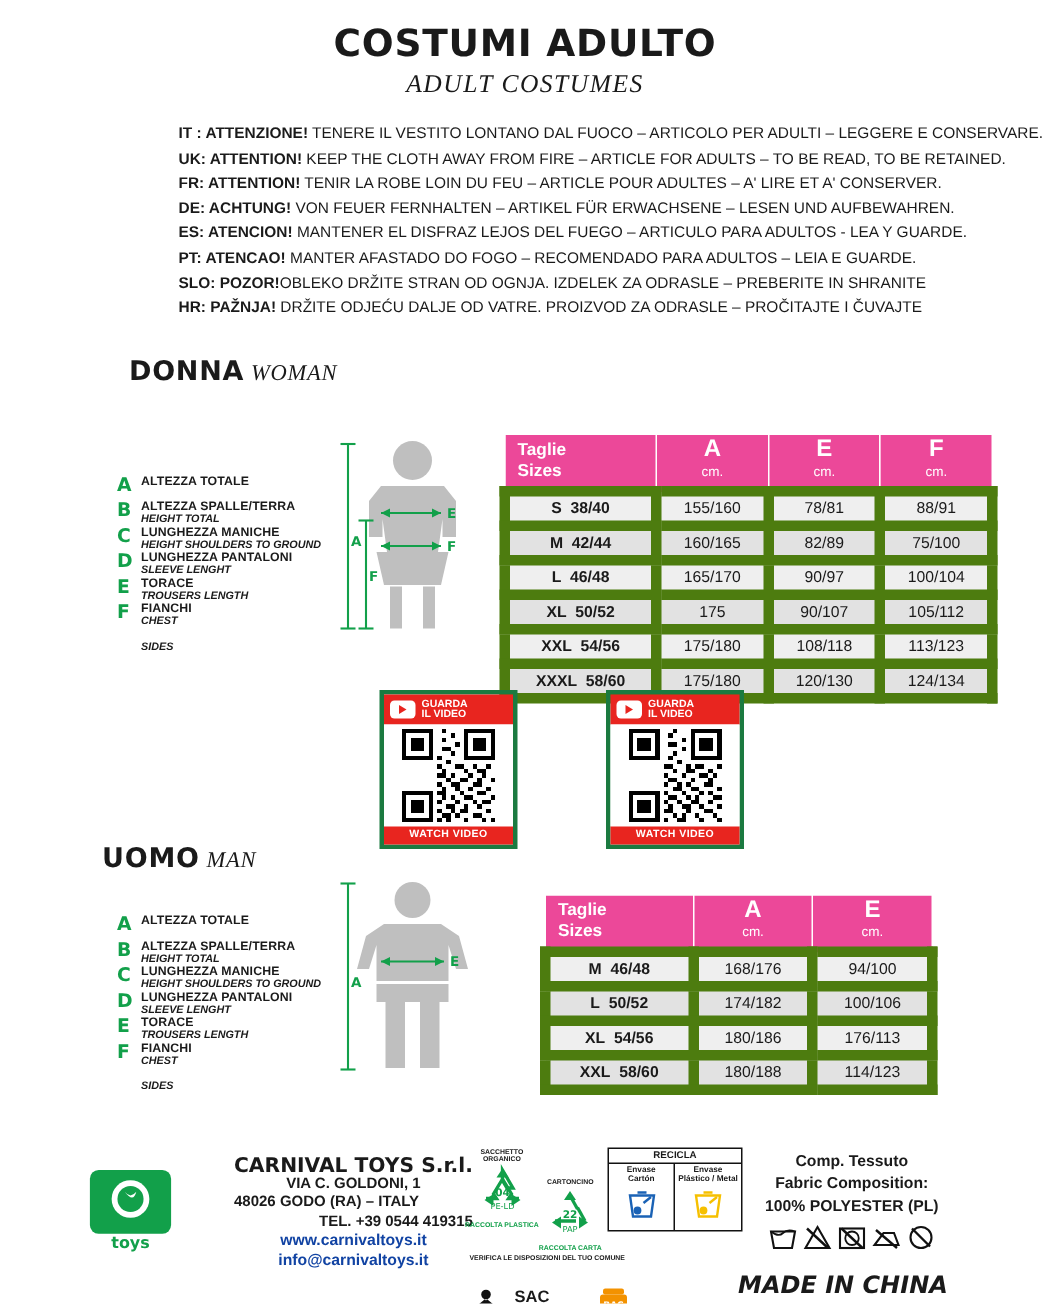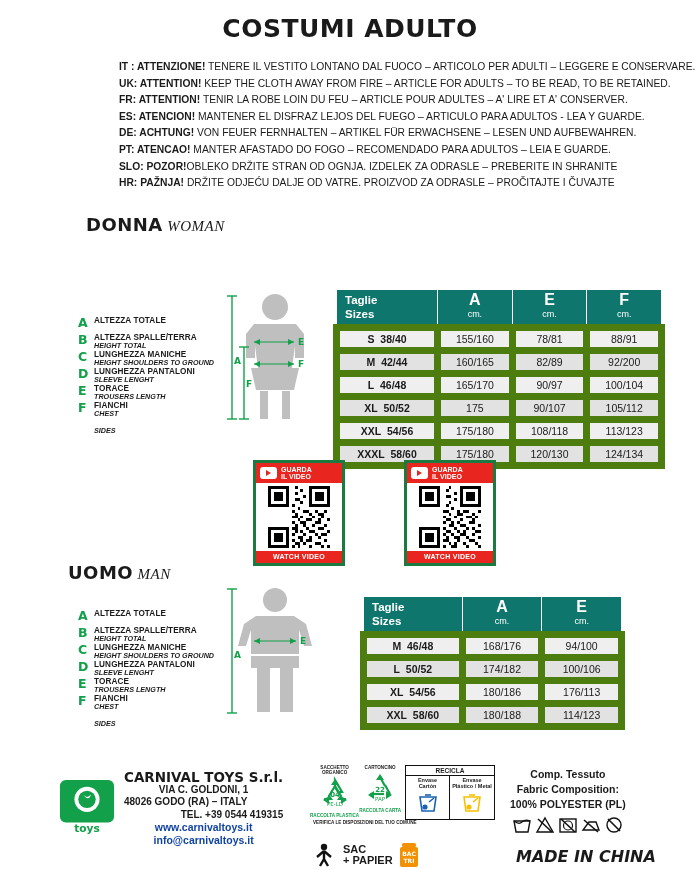--- a/index.html
+++ b/index.html
@@ -69,21 +69,21 @@
   
   .figure { position:absolute; }
 
   
   table.sizes {
     position:absolute;
     border-collapse:collapse;
     font-size:11px;
   }
   table.sizes th {
-    background:#0f766e;
+    background:#ec4899;
     color:#ffffff;
     font-weight:bold;
     padding:3px 8px;
     text-align:center;
     border:1px solid #ffffff;
   }
   table.sizes th .l1 { display:block; font-size:11.5px; line-height:14px; text-align:left;}
   table.sizes th .l2 { display:block; font-size:11.5px; line-height:14px; text-align:left;}
   table.sizes th.big { font-size:16px; font-weight:bold; line-height:14px;}
   table.sizes th.big span { display:block; font-size:9px; font-weight:normal; }
@@ -114,50 +114,51 @@
   .qr-bot {
     background:#e8251f;color:#fff;text-align:center;font-size:7px;font-weight:bold;
     padding:2px 0 3px 0; letter-spacing:0.3px;
   }
   .qr-frame { border:3px solid #1b7a40; }
 
   
   .footer { position:absolute; left:0; top:745px; width:700px; }
   .brandblock { position:absolute; left:58px; top:12px; display:flex; align-items:center; gap:8px;}
   .brand-logo { width:58px; height:62px; }
-  .addr { line-height:12.5px; }
+  .addr { line-height:12.5px;margin-left:32px; }
   .addr .co { font-size:13.5px; font-weight:bold; font-family:"DejaVu Sans", sans-serif;}
   .addr .ln { font-size:10px; font-weight:bold; display:block; }
   .addr .web { font-size:10.5px; font-weight:bold; color:#1143a3; display:block; }
 
   .recycle { position:absolute; left:310px; top:6px; }
   .rec-label { font-size:4.6px; text-align:center; font-weight:bold; }
   .comp { position:absolute; left:510px; top:8px; text-align:center; }
   .comp .l { font-size:10.5px; font-weight:bold; line-height:15px; }
   .madein {
-    position:absolute; left:516px; top:88px;
+    position:absolute; left:492px; top:88px;
     font-size:16px; font-style:italic; font-weight:bold;
     font-family:"DejaVu Sans", sans-serif;
     text-align:center;
   }
   .care { display:flex; gap:3px; justify-content:center; margin-top:4px; }
 </style>
 </head>
 <body>
 
 <div class="page">
 
   <div class="title-main">COSTUMI ADULTO</div>
+  <div class="title-sub">ADULT  COSTUMES</div>
 
   <div class="warnings" id="warnings">
       <div class="warn-line"><b>IT : ATTENZIONE!</b> TENERE IL VESTITO LONTANO DAL FUOCO – ARTICOLO PER ADULTI – LEGGERE E CONSERVARE.</div>
       <div class="warn-line"><b>UK: ATTENTION!</b> KEEP THE CLOTH AWAY FROM FIRE – ARTICLE FOR ADULTS – TO BE READ, TO BE RETAINED.</div>
       <div class="warn-line"><b>FR: ATTENTION!</b> TENIR LA ROBE LOIN DU FEU – ARTICLE POUR ADULTES – A' LIRE ET A' CONSERVER.</div>
+      <div class="warn-line"><b>DE: ACHTUNG!</b> VON FEUER FERNHALTEN – ARTIKEL FÜR ERWACHSENE – LESEN UND AUFBEWAHREN.</div>
       <div class="warn-line"><b>ES: ATENCION!</b> MANTENER EL DISFRAZ LEJOS DEL FUEGO –  ARTICULO PARA ADULTOS - LEA Y GUARDE.</div>
-      <div class="warn-line"><b>DE: ACHTUNG!</b> VON FEUER FERNHALTEN – ARTIKEL FÜR ERWACHSENE – LESEN UND AUFBEWAHREN.</div>
       <div class="warn-line"><b>PT: ATENCAO!</b> MANTER AFASTADO DO FOGO – RECOMENDADO PARA ADULTOS – LEIA E GUARDE.</div>
       <div class="warn-line"><b>SLO: POZOR!</b>OBLEKO DRŽITE STRAN OD OGNJA. IZDELEK ZA ODRASLE – PREBERITE IN SHRANITE</div>
       <div class="warn-line"><b>HR: PAŽNJA!</b> DRŽITE ODJEĆU DALJE OD VATRE. PROIZVOD ZA ODRASLE – PROČITAJTE I ČUVAJTE</div>
     </div>
 
   <div class="sec-head" style="margin-top:22px;">
     <span class="big">DONNA</span>
     <span class="small">WOMAN</span>
   </div>
 
@@ -256,21 +257,21 @@
         <tr>
           <td class="sz"><b>S</b>&nbsp;&nbsp;38/40</td>
           <td>155/160</td>
           <td>78/81</td>
           <td>88/91</td>
         </tr>
         <tr>
           <td class="sz"><b>M</b>&nbsp;&nbsp;42/44</td>
           <td>160/165</td>
           <td>82/89</td>
-          <td>92/200</td>
+          <td>75/100</td>
         </tr>
         <tr>
           <td class="sz"><b>L</b>&nbsp;&nbsp;46/48</td>
           <td>165/170</td>
           <td>90/97</td>
           <td>100/104</td>
         </tr>
         <tr>
           <td class="sz"><b>XL</b>&nbsp;&nbsp;50/52</td>
           <td>175</td>
@@ -610,21 +611,21 @@
               <path d="M6 24 l7 0 l-2 -3 l6 -10"></path>
             </g>
             <polygon points="17,4 21,10 13,10" fill="#12a04a"></polygon>
             <polygon points="29,25 23,29 23,21" fill="#12a04a"></polygon>
             <polygon points="5,25 11,21 11,29" fill="#12a04a"></polygon>
             <text x="17" y="22" font-size="7" text-anchor="middle" fill="#12a04a" font-family="DejaVu Sans, sans-serif" font-weight="bold">04</text>
             <text x="17" y="31" font-size="5.5" text-anchor="middle" fill="#12a04a" font-family="DejaVu Sans, sans-serif">PE-LD</text>
           </svg>
           <div class="rec-label" style="color:#12a04a;">RACCOLTA PLASTICA</div>
         </div>
-        <div style="text-align:center;">
+        <div style="text-align:center;margin-top:20px;">
           <div class="rec-label">CARTONCINO</div>
           <svg width="34" height="34" viewBox="0 0 34 34">
             <polygon points="17,4 21,10 13,10" fill="#12a04a"></polygon>
             <polygon points="29,25 23,29 23,21" fill="#12a04a"></polygon>
             <polygon points="5,25 11,21 11,29" fill="#12a04a"></polygon>
             <g fill="none" stroke="#12a04a" stroke-width="2.2">
               <path d="M17 7 l5 9"></path>
                 <path d="M27 24 l-5 -9"></path>
                 <path d="M7 24 h14"></path>
             </g>

